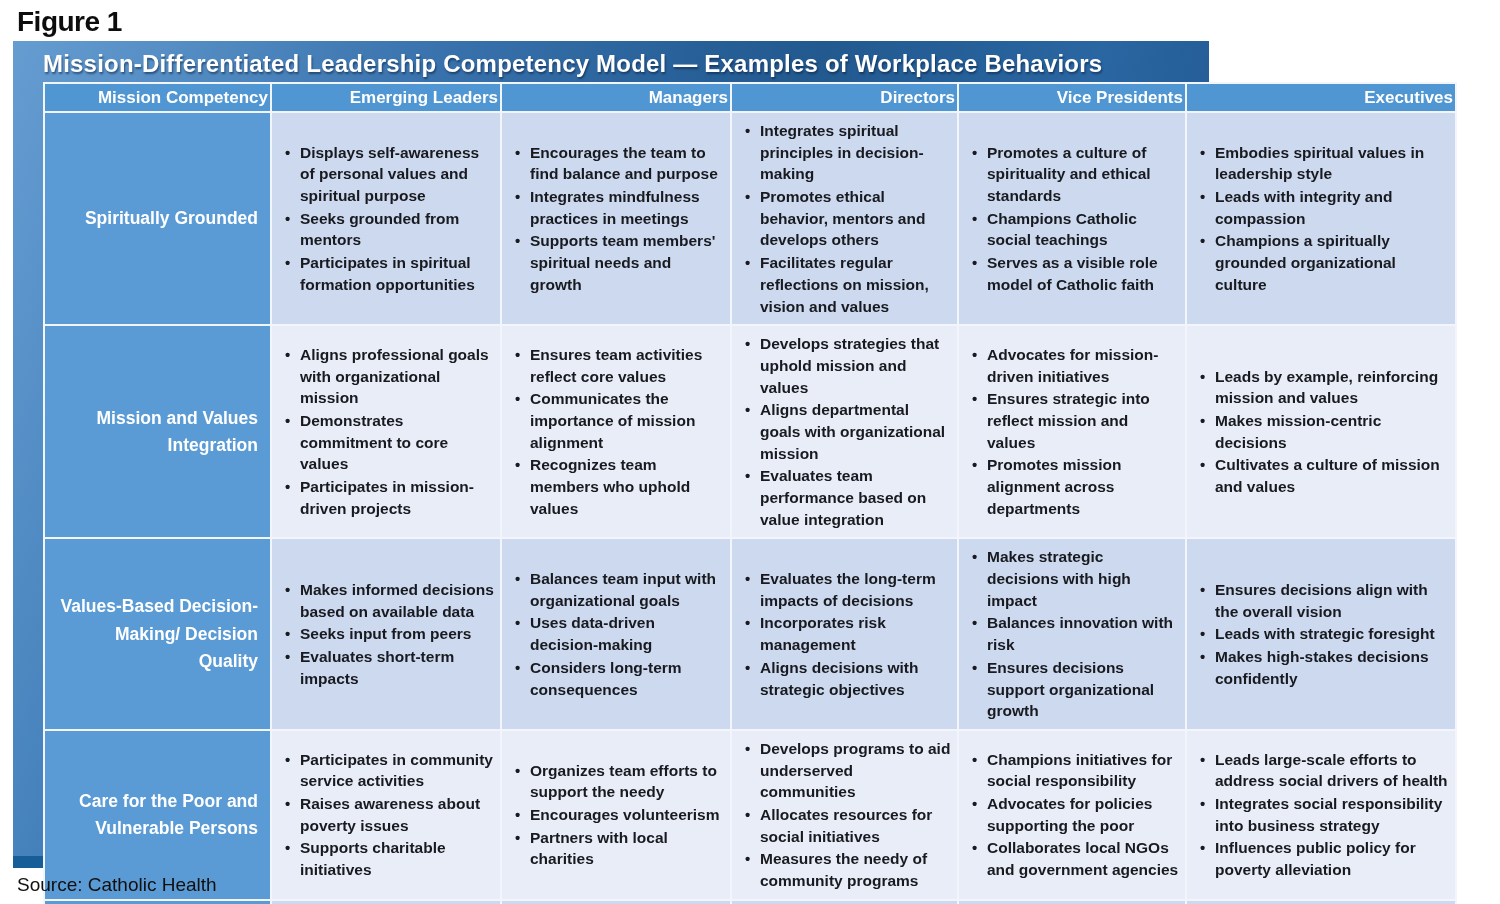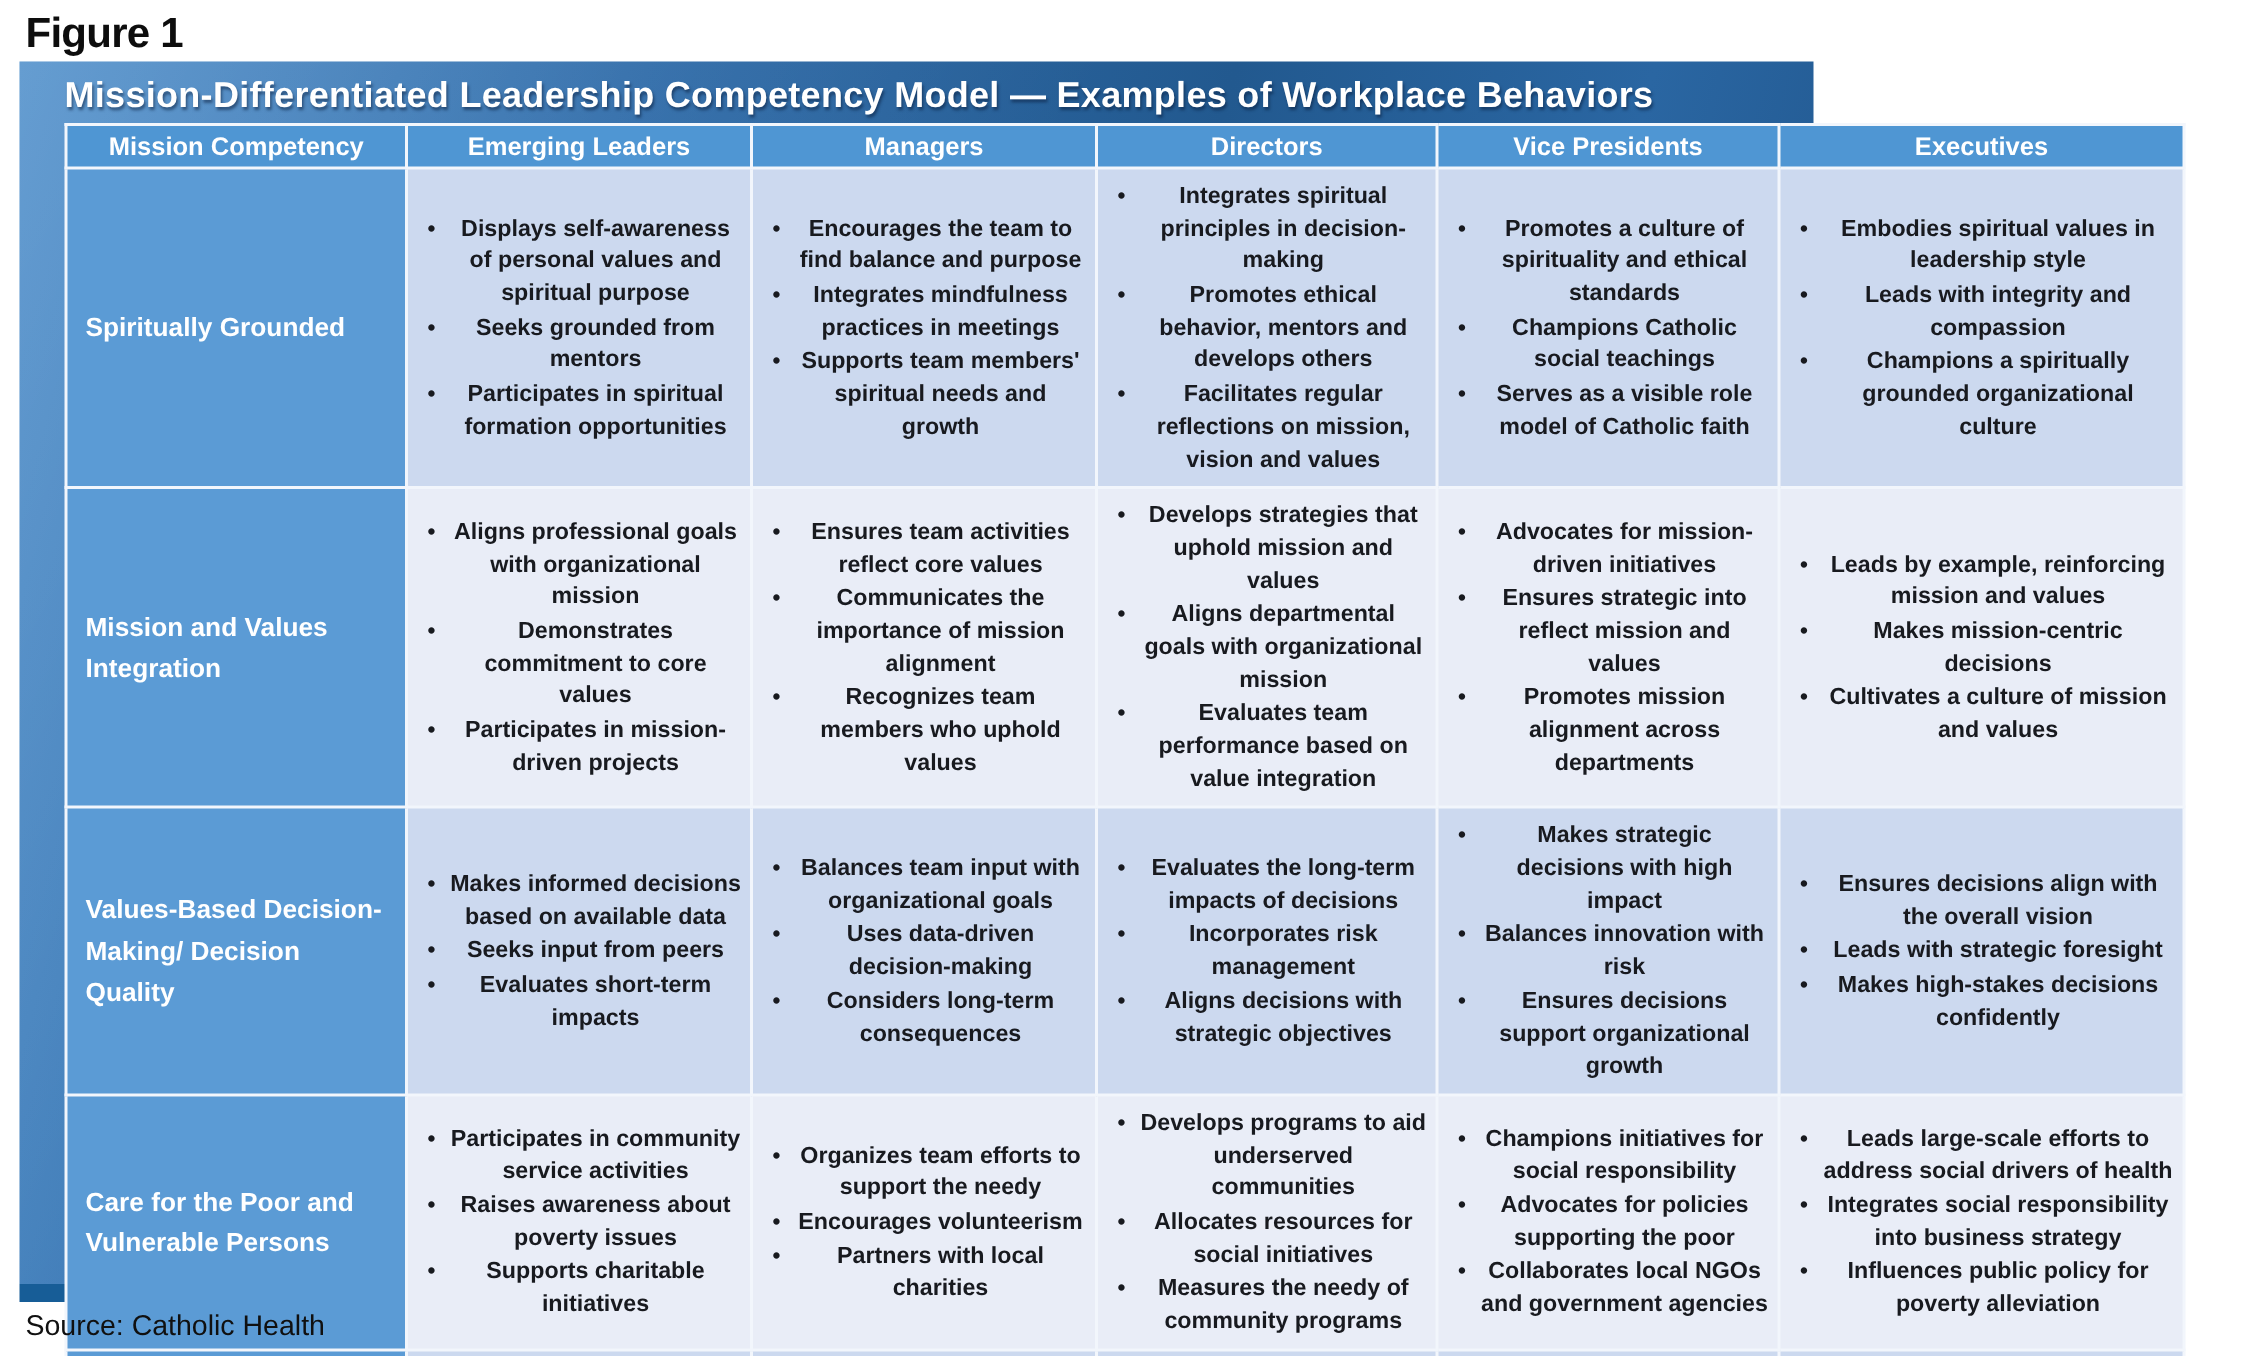--- a/index.html
+++ b/index.html
@@ -33,28 +33,28 @@
   }
   col.c-comp { width: 227px; }
   col.c-el   { width: 230px; }
   col.c-mgr  { width: 230px; }
   col.c-dir  { width: 227px; }
   col.c-vp   { width: 228px; }
   col.c-exec { width: 270px; }
   td { border: 2px solid #f2f6fc; box-sizing: border-box; }
   tr.head td {
     height: 29px; background: #4f96d3;
-    color: #ffffff; font-weight: 700; font-size: 17px; text-align: center;
+    color: #ffffff; font-weight: 700; font-size: 17px; text-align: right;
     vertical-align: middle; padding: 0 2px;
   }
   td.comp {
     background: #5b9bd5; color: #ffffff; font-weight: 700; font-size: 17.5px;
-    text-align: left; vertical-align: middle; padding: 4px 12px; line-height: 1.55;
-  }
-  td.beh { vertical-align: middle; padding: 6px 4px 6px 4px; text-align: center; }
+    text-align: right; vertical-align: middle; padding: 4px 12px; line-height: 1.55;
+  }
+  td.beh { vertical-align: middle; padding: 6px 4px 6px 4px; }
   tr.r-odd  td.beh { background: #ccd9ef; }
   tr.r-even td.beh { background: #e9edf7; }
   tr.body-row { height: 150px; }
   tr.body-row:nth-child(1) { height: 152px; }
   tr.body-row:nth-child(2) { height: 148px; }
   tr.body-row:nth-child(5) { height: 147px; }
   ul.bullets { margin: 0; padding: 0 2px 0 6px; list-style: none; }
   ul.bullets li {
     position: relative; padding-left: 18px; margin: 1px 0;
     font-size: 15.5px; font-weight: 600; color: #181a1f; line-height: 1.4;

